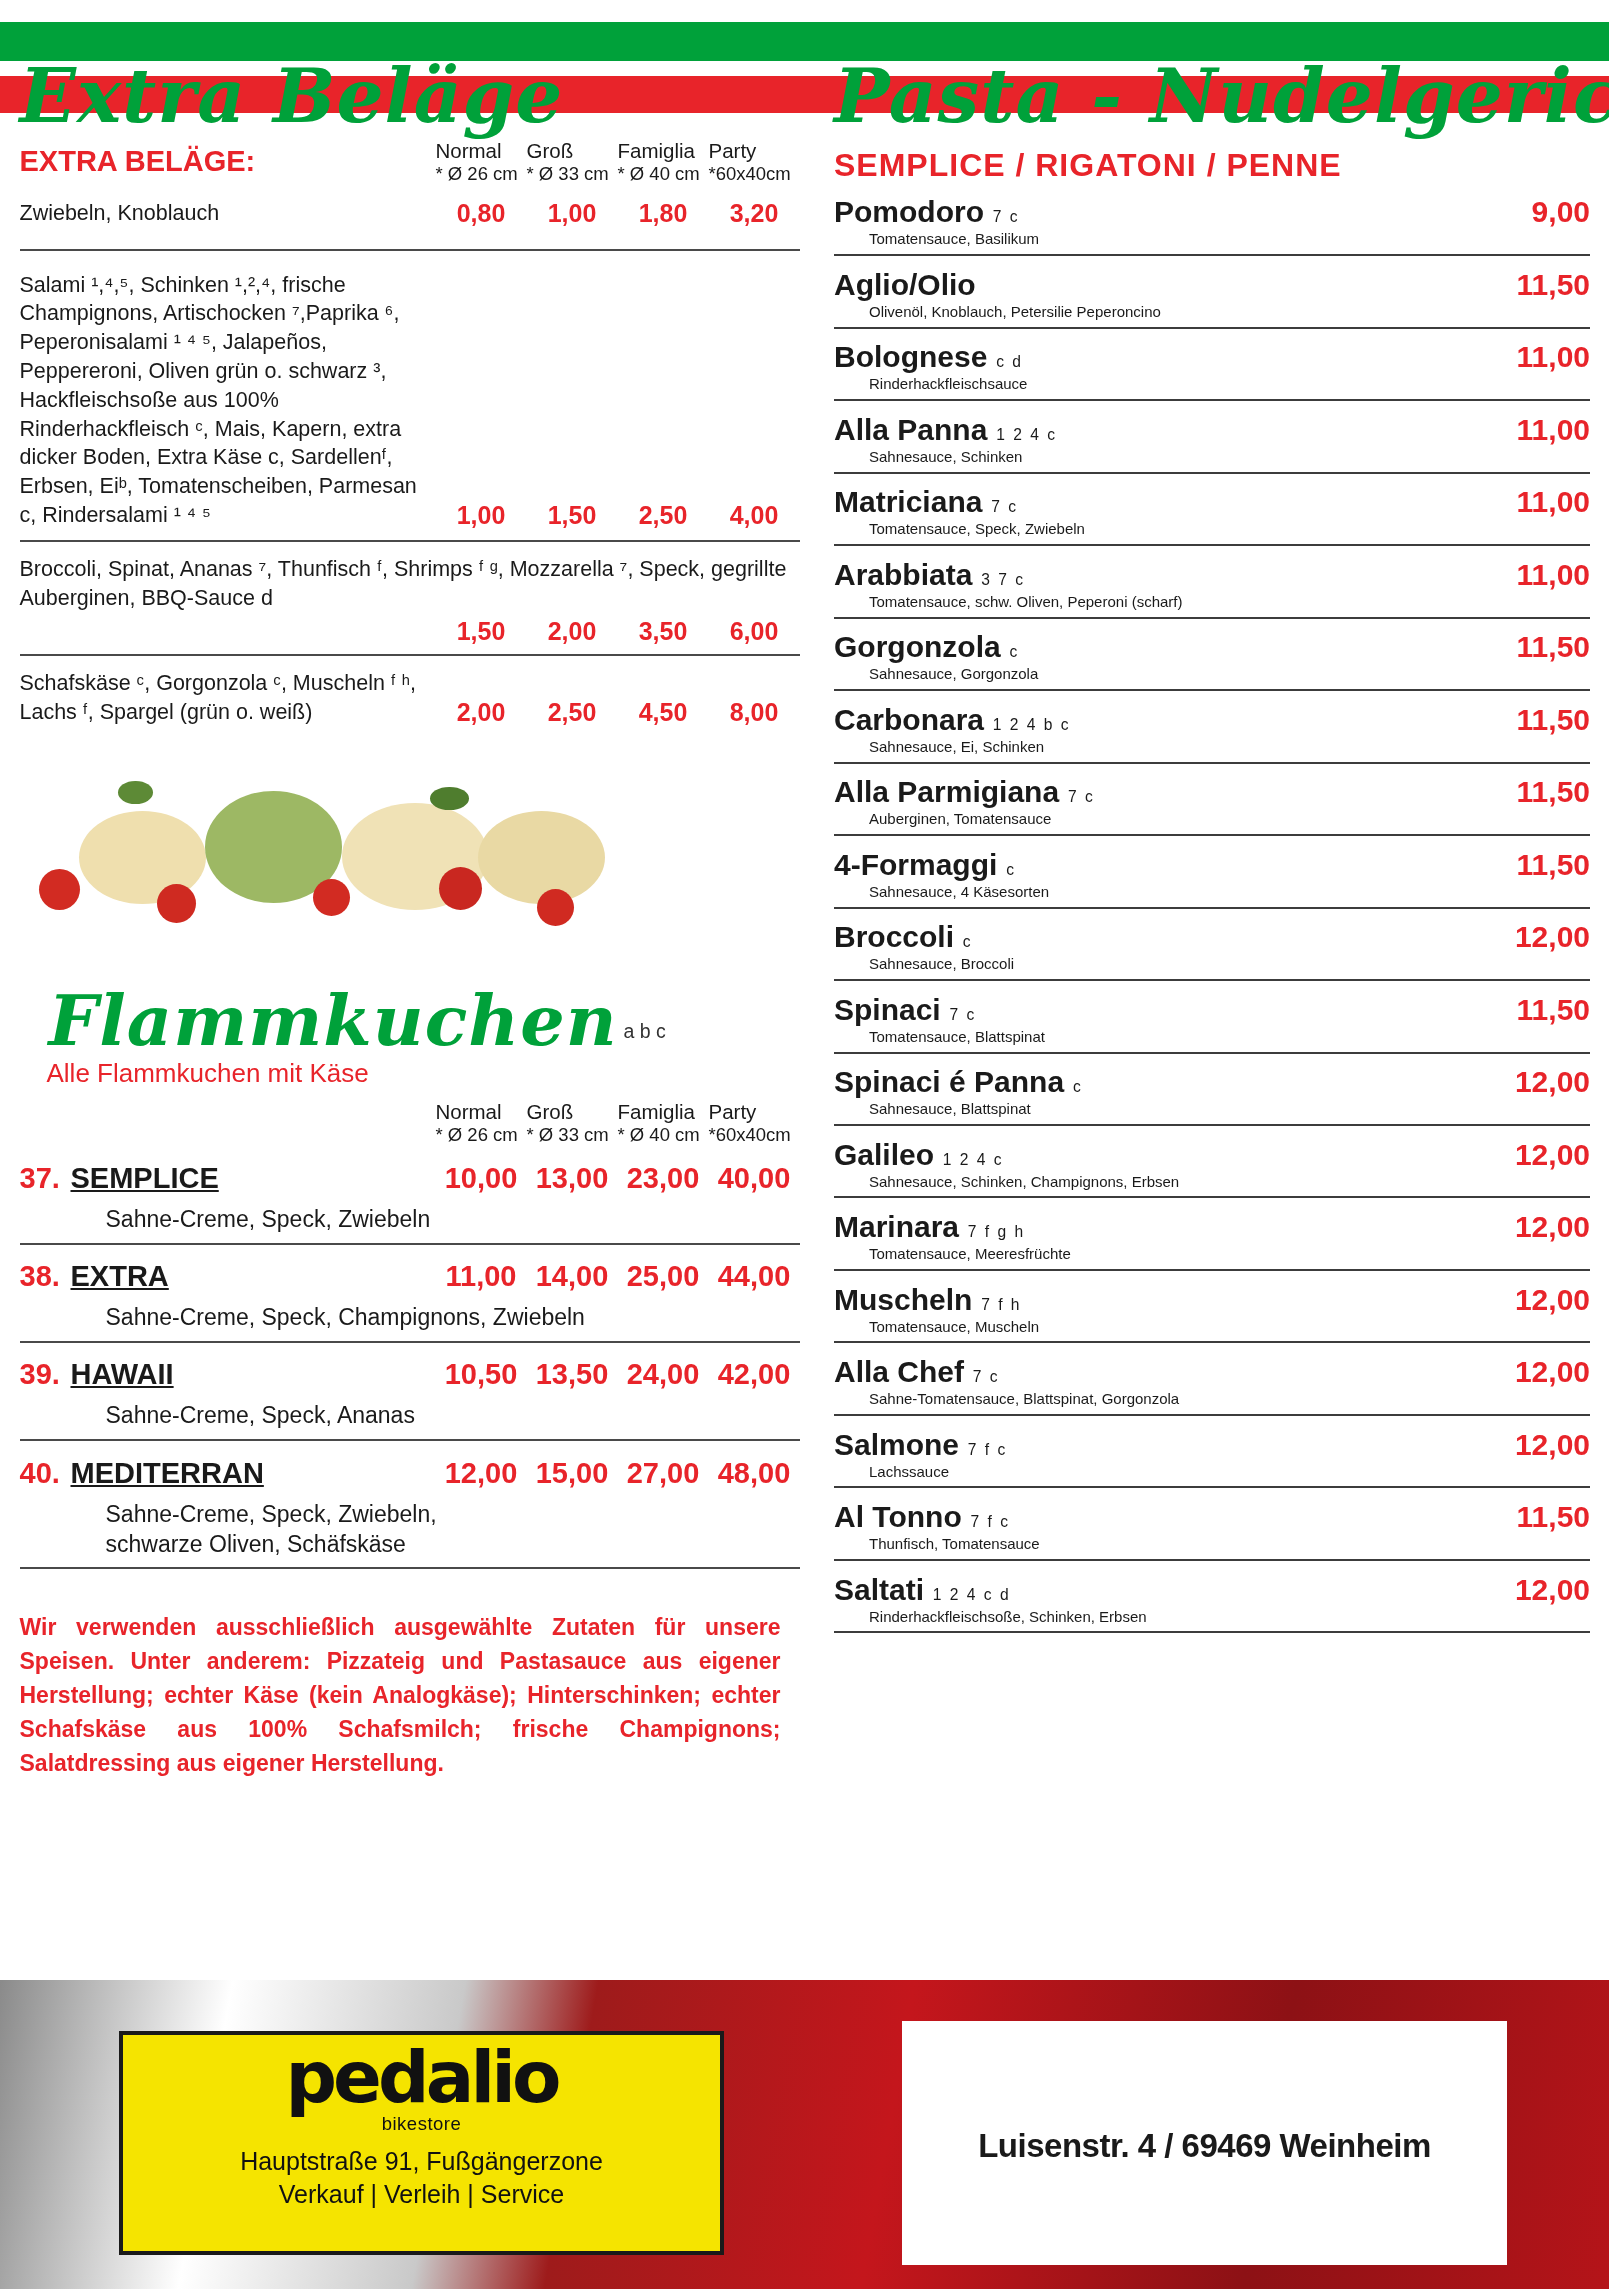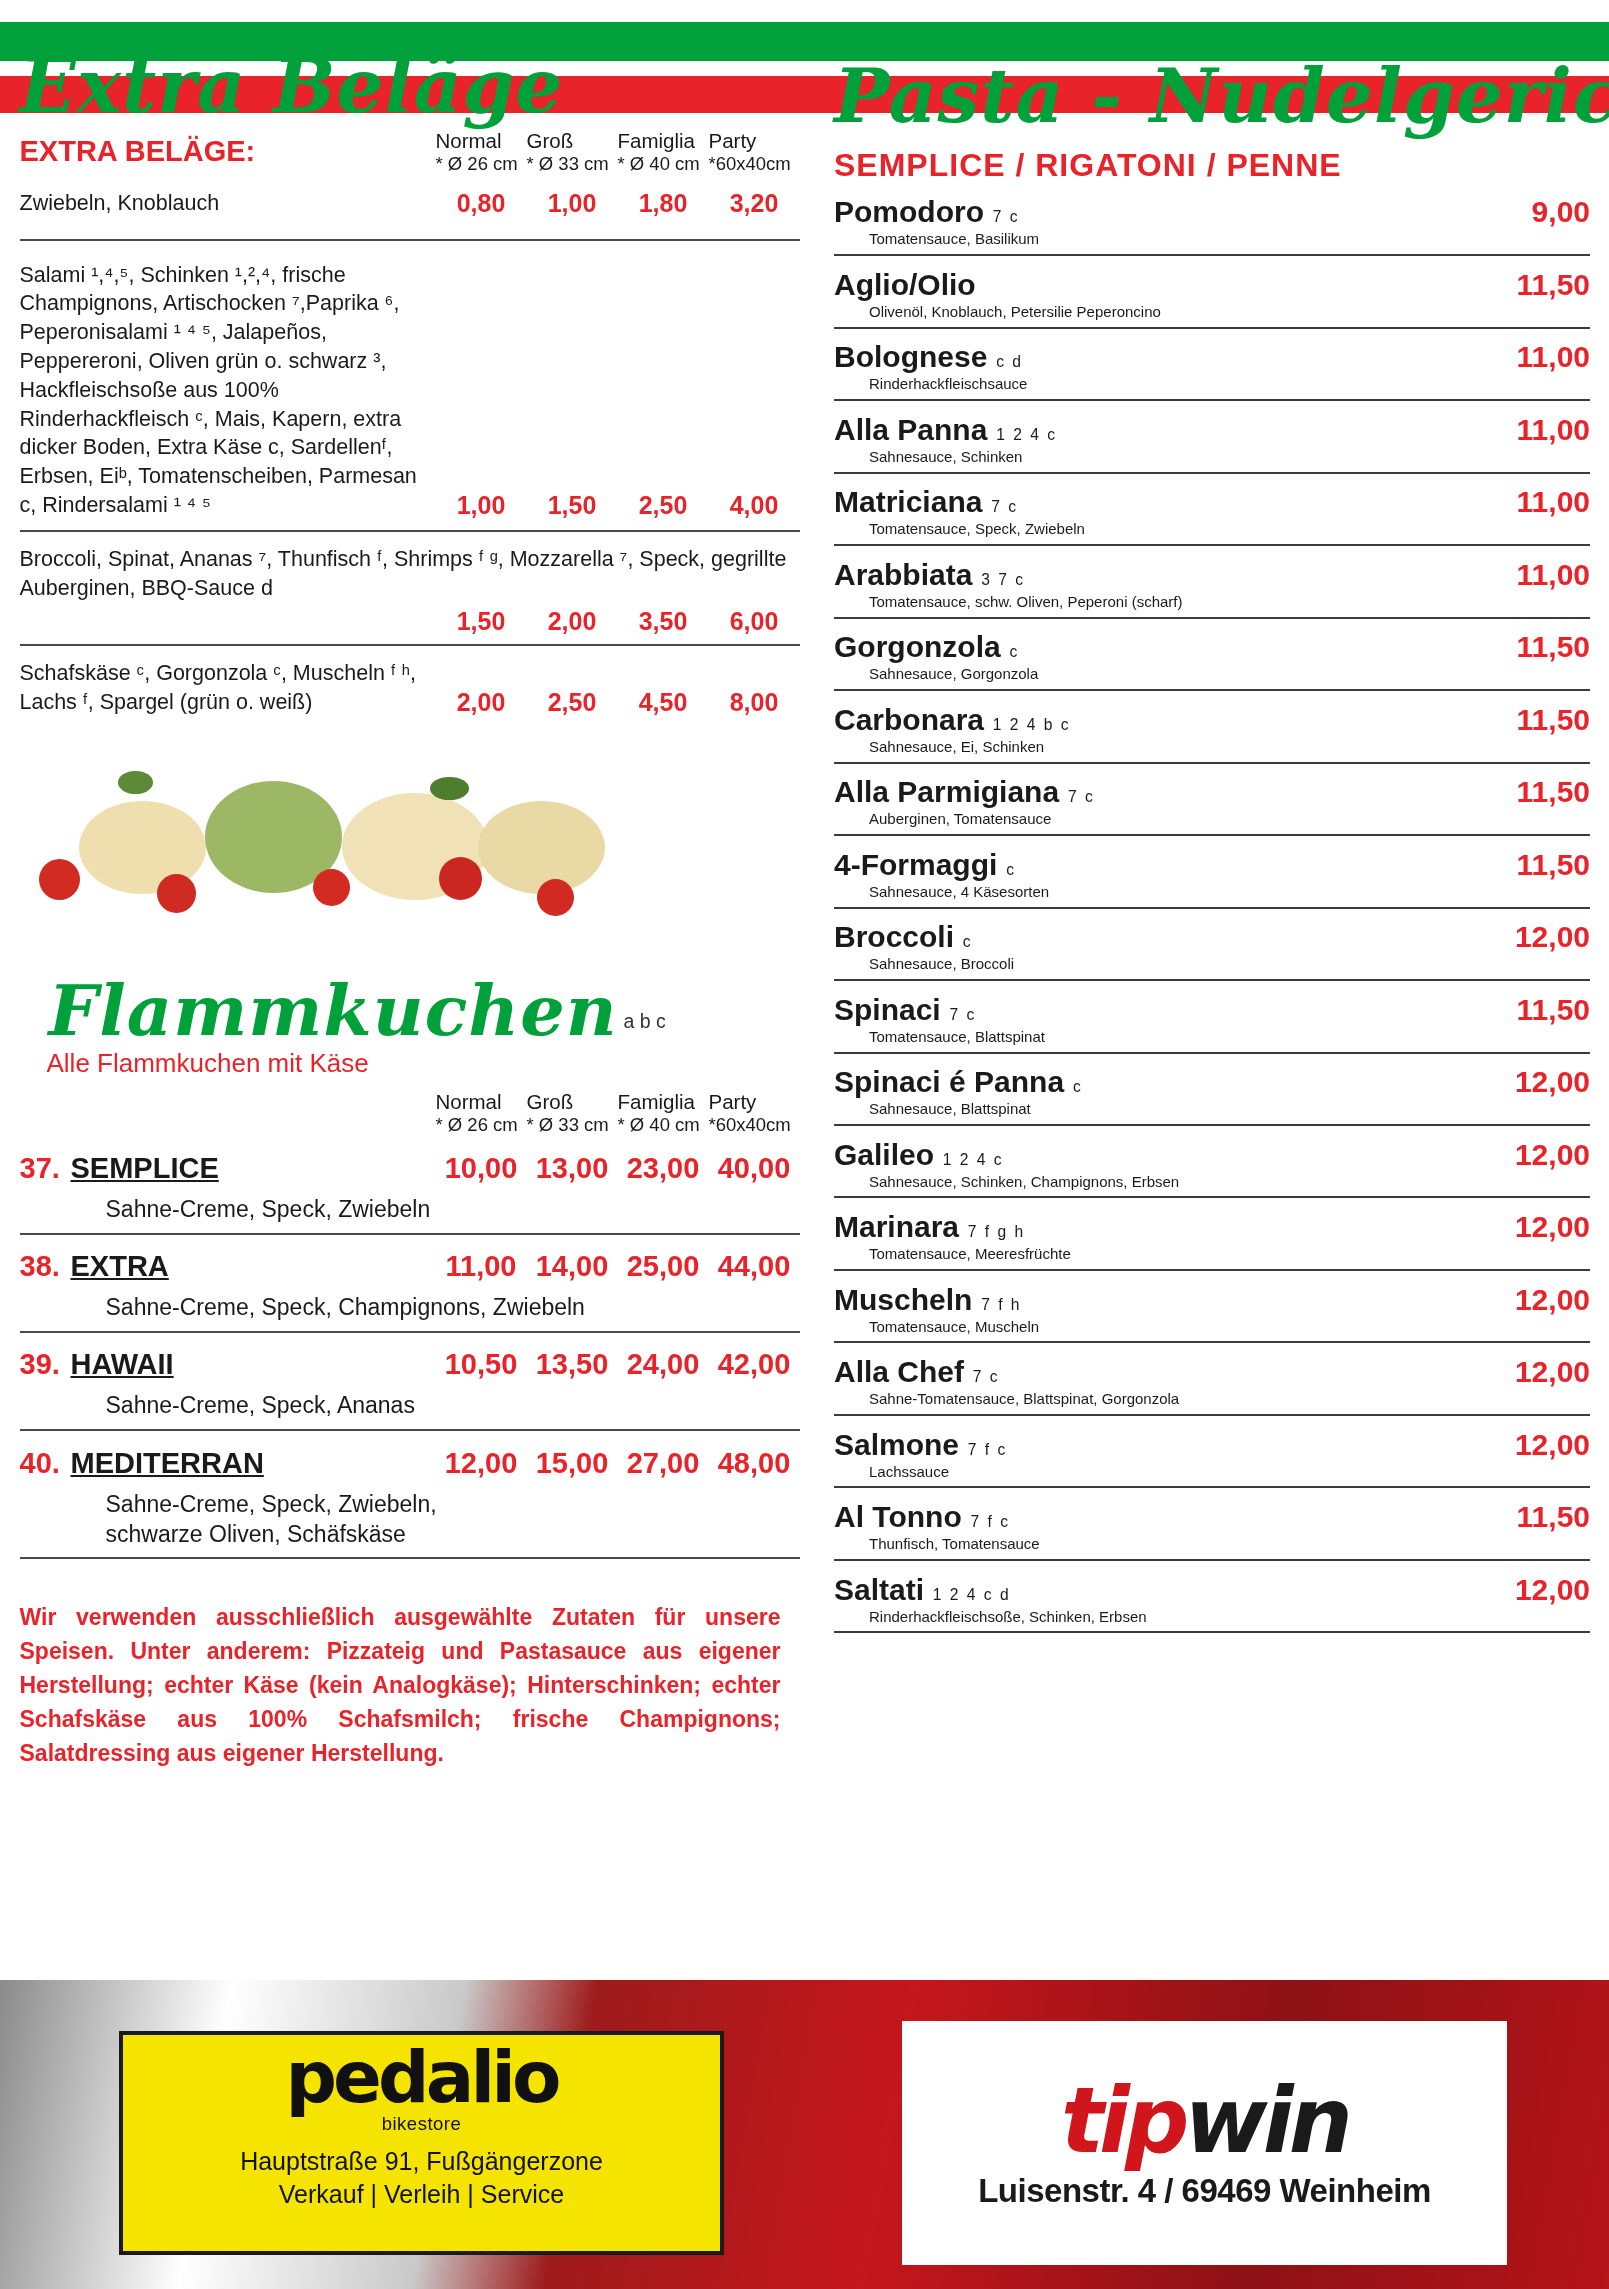--- a/index.html
+++ b/index.html
@@ -9,21 +9,21 @@
     background: #ffffff;
     overflow: hidden;
   }
   .page { position: relative; width: 1609px; height: 2290px; background:#fff; }
 
   
   .stripe-green { position:absolute; left:0; top:21.5px; width:1609px; height:39px; background:#00a13a; }
   .stripe-red   { position:absolute; left:0; top:76px; width:1609px; height:37px; background:#e8242a; }
 
   
-  .col-left  { position:absolute; left:19.5px;  top:49px;  width:780px; }
+  .col-left  { position:absolute; left:19.5px;  top:59px;  width:780px; }
   .col-right { position:absolute; left:834px; top:59px;  width:756px; }
 
   
   .script-title {
     font-family: "DejaVu Serif", serif;
     font-style: italic;
     font-weight: bold;
     color: #00a13a;
     font-size: 74px;
     letter-spacing: 1px;
@@ -512,21 +512,18 @@
 
   <div class="adband">
     <div class="ad-pedalio">
       <div class="ped-logo">pedalio</div>
       <div class="ped-sub">bikestore</div>
       <div class="ped-addr">Hauptstraße 91, Fußgängerzone</div>
       <div class="ped-serv">Verkauf | Verleih | Service</div>
     </div>
 
     <div class="ad-tipwin">
-      <div class="tip-logo">
-        <span class="tip">tip</span><span class="win">win</span>
-      </div>
       <div class="tip-addr">Luisenstr. 4 / 69469 Weinheim</div>
     </div>
   </div>
 
 </div>
 
 
 </body></html>

